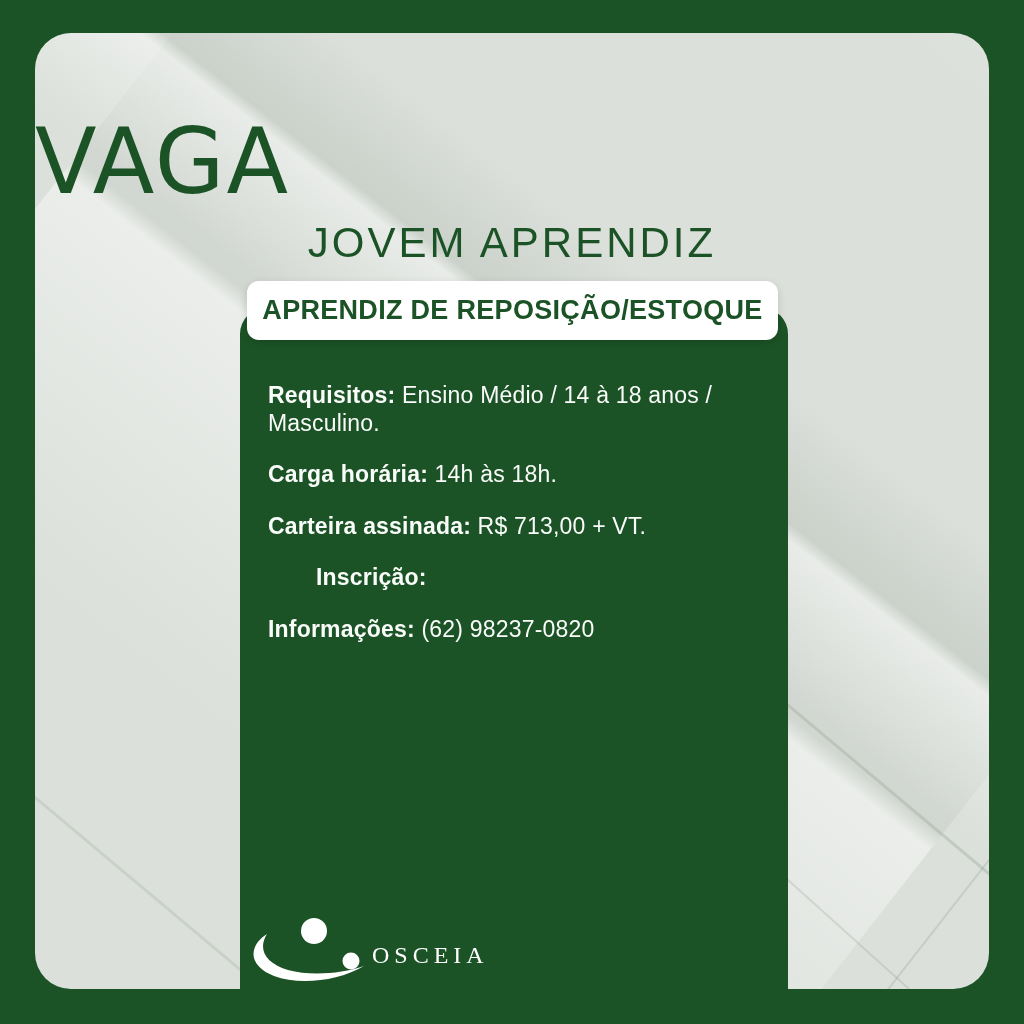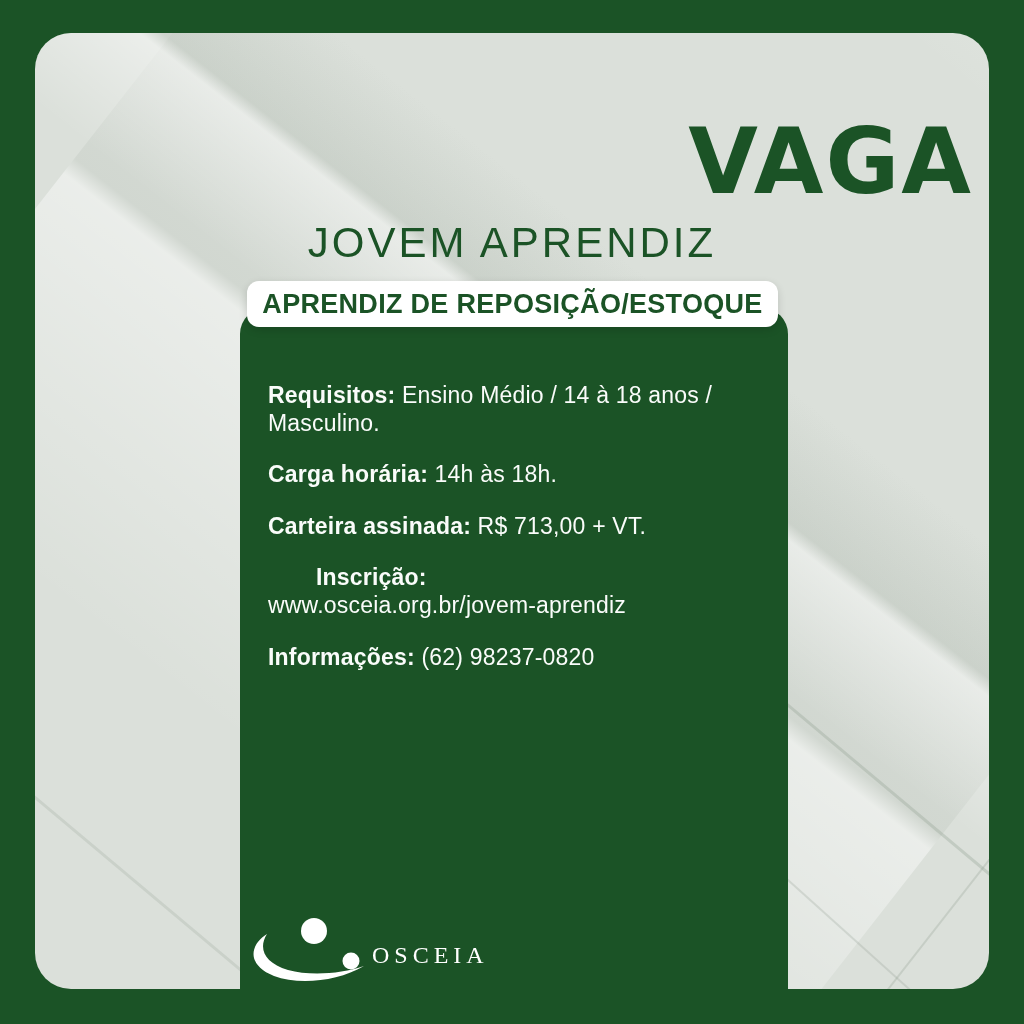--- a/index.html
+++ b/index.html
@@ -61,23 +61,23 @@
     background:rgba(150,162,150,.3);
   }
   .fold-7{
     left:60px; bottom:-240px; width:3px; height:760px;
     transform:rotate(-50deg);
     background:rgba(150,162,150,.25);
   }
 
   .poster-title{
     position:absolute; left:0; right:16px; top:84px;
-    text-align:right;
+    text-align:left;
     font-family:"DejaVu Sans","Liberation Sans",sans-serif;
-    font-weight:700;
+    font-weight:400;
     font-size:90px; line-height:1;
     letter-spacing:2px;
     color:var(--green);
   }
   .poster-subtitle{
     position:absolute; left:0; right:0; top:189px;
     text-align:center;
     font-weight:400;
     font-size:42px; line-height:1;
     letter-spacing:3px;
@@ -88,21 +88,21 @@
   .panel{
     position:absolute;
     left:240px; top:308px; width:548px; height:716px;
     background:var(--green);
     border-radius:26px 26px 0 0;
   }
 
   
   .banner{
     position:absolute;
-    left:247px; top:281px; width:531px; height:46px;
+    left:247px; top:281px; width:531px; height:59px;
     background:var(--banner-bg);
     border-radius:12px;
     display:flex; align-items:center; justify-content:center;
     box-shadow:0 3px 8px rgba(0,0,0,.14);
   }
   .banner-text{
     font-weight:700; font-size:27px; letter-spacing:.3px;
     color:var(--green);
     white-space:nowrap;
   }
@@ -151,21 +151,21 @@
 
     <h1 class="poster-title">VAGA</h1>
     <h2 class="poster-subtitle">JOVEM APRENDIZ</h2>
   </div>
 
   <div class="panel">
     <div class="details">
         <p class="detail"><span class="lbl">Requisitos:</span><span class="val"> Ensino Médio / 14 à 18 anos / Masculino.</span></p>
         <p class="detail"><span class="lbl">Carga horária:</span><span class="val"> 14h às 18h.</span></p>
         <p class="detail"><span class="lbl">Carteira assinada:</span><span class="val"> R$ 713,00 + VT.</span></p>
-        <p class="detail block-label"><span class="lbl">Inscrição:</span><span class="val">www.osceia.org.br/jovem-aprendiz</span></p>
+        <p class="detail block-label"><span class="lbl">Inscrição:</span></p>
         <p class="detail"><span class="lbl">Informações:</span><span class="val"> (62) 98237-0820</span></p>
       </div>
 
     <div class="logo">
       <svg width="132" height="74" viewBox="0 0 132 74" xmlns="http://www.w3.org/2000/svg" aria-hidden="true">
         <circle cx="74" cy="15" r="13" fill="#ffffff"></circle>
         <circle cx="111" cy="45" r="8.5" fill="#ffffff"></circle>
         <path d="M27,18 C8,30 8,50 34,60 C58,69 97,66 124,50
                  C101,58 70,60 48,54 C24,47 18,32 27,18 Z" fill="#ffffff"></path>
       </svg>

